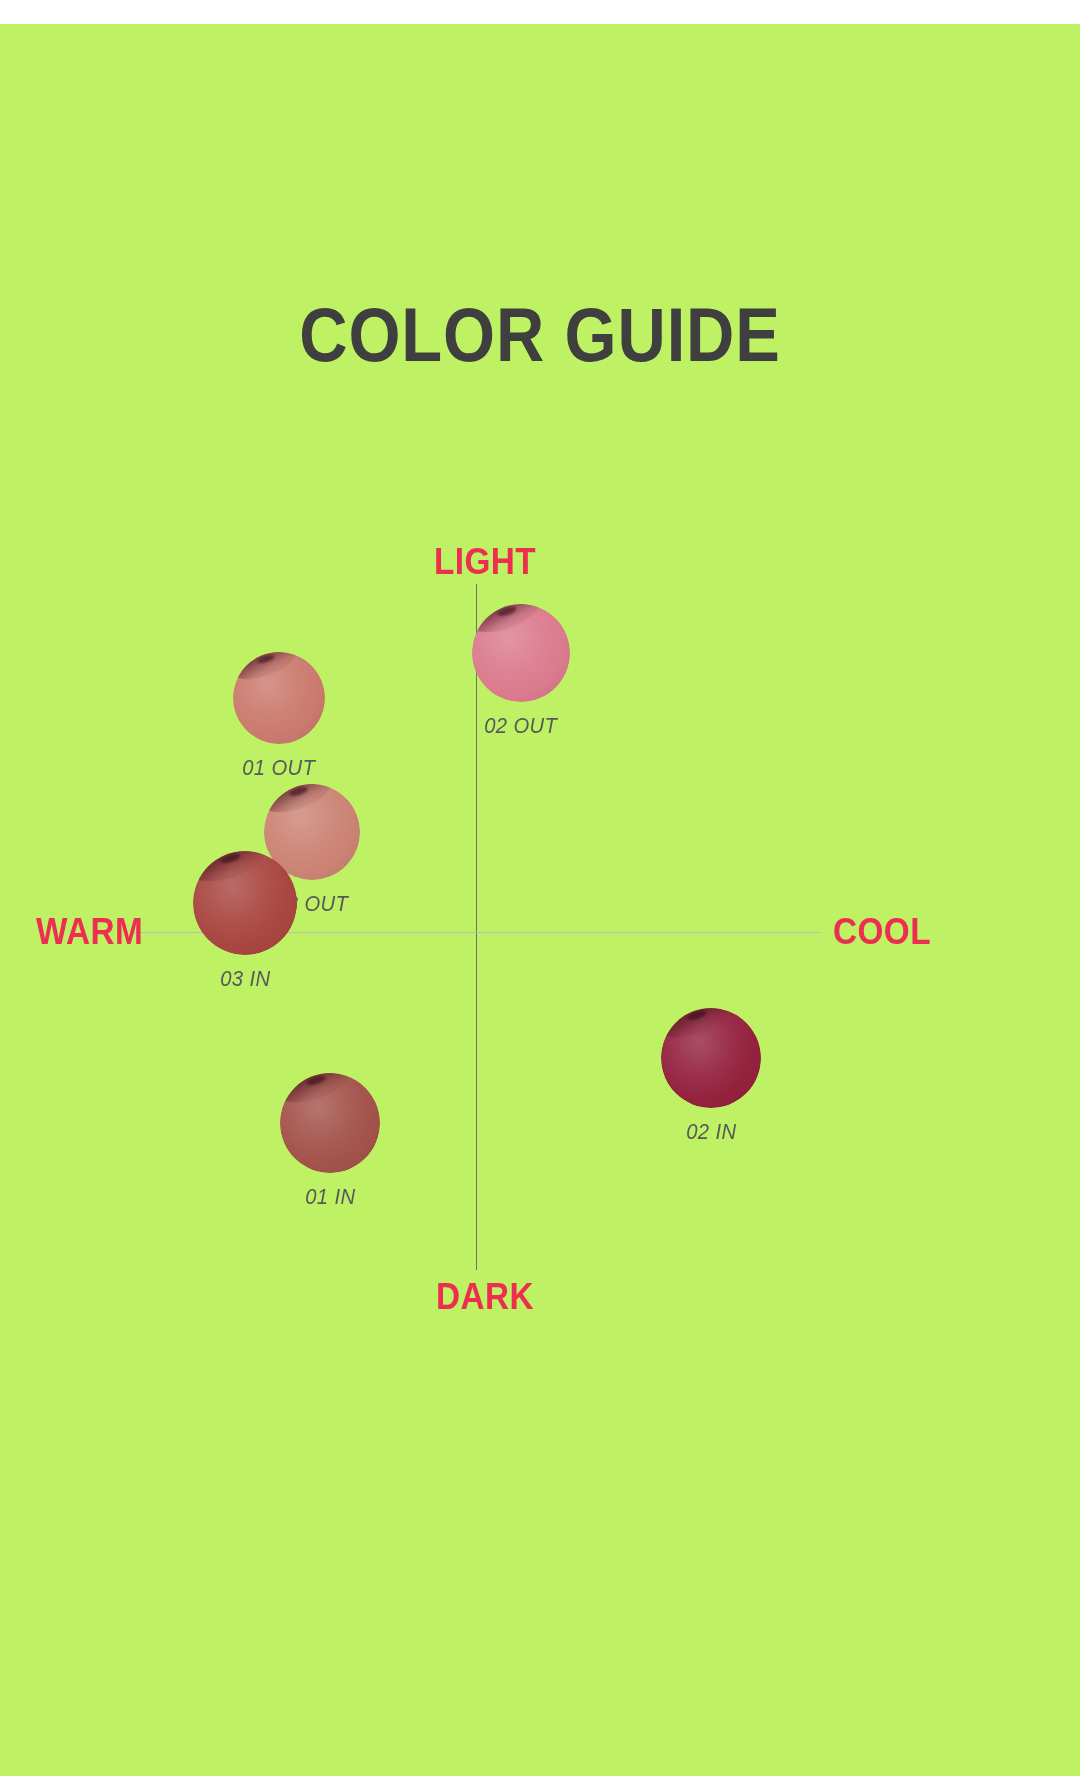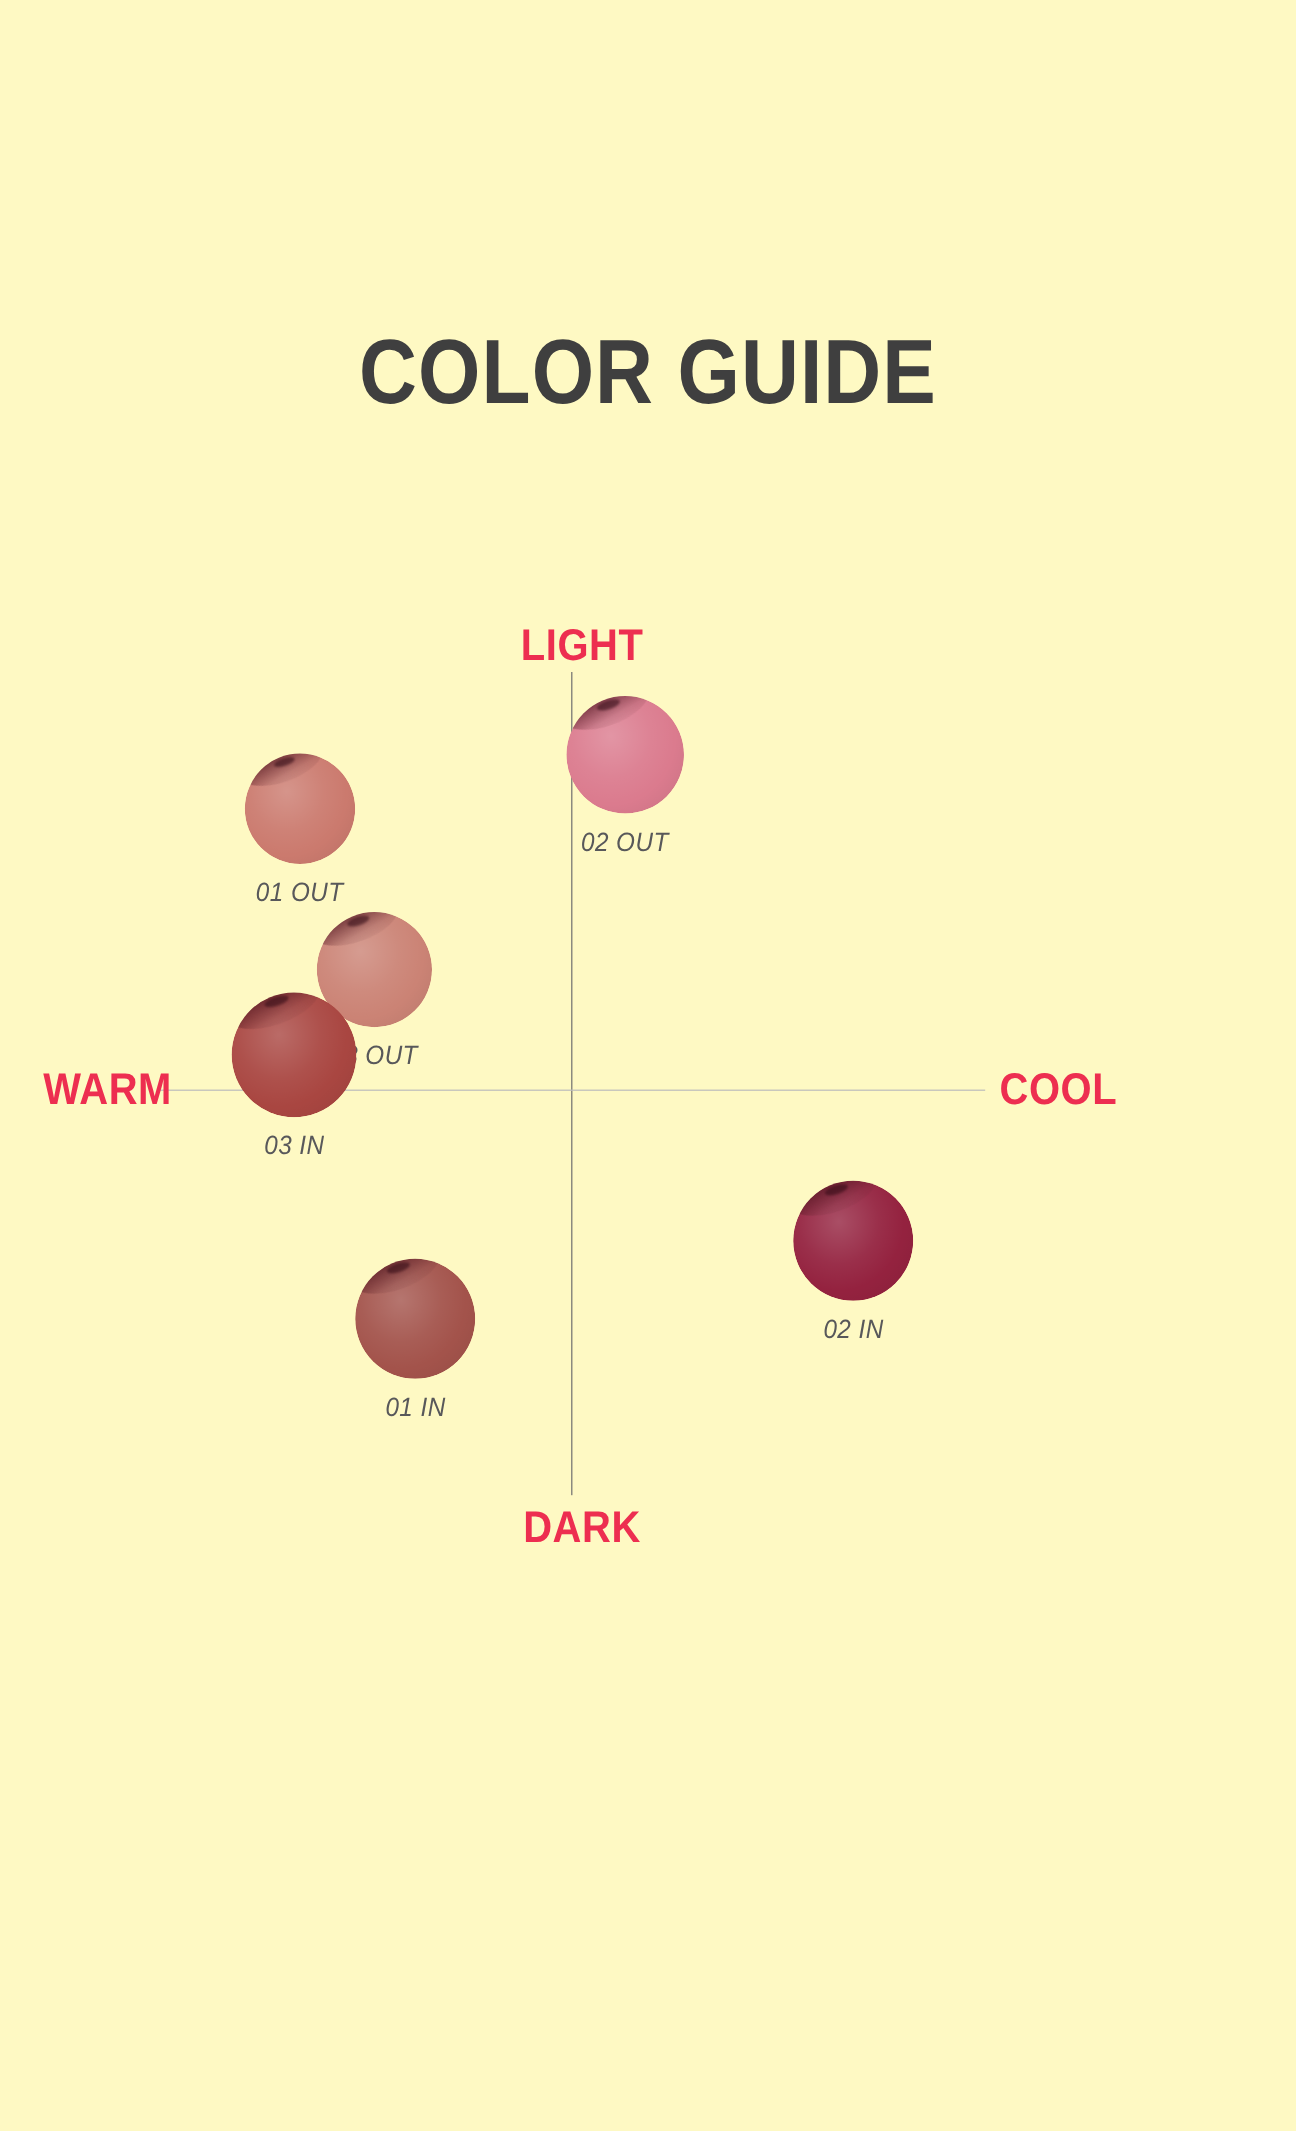--- a/index.html
+++ b/index.html
@@ -13,21 +13,22 @@
     height: 1776px;
     position: relative;
     overflow: hidden;
     font-family: "Liberation Sans", sans-serif;
     -webkit-font-smoothing: antialiased;
   }
 
   #chart-root {
     position: absolute;
     inset: 0;
-    background: #fef9c3;
+    background: #bef264;
+    margin-top: 24px;
   }
 
   
   .page-title {
     position: absolute;
     left: 0;
     right: 0;
     top: 268px;
     text-align: center;
     font-family: "Liberation Sans Narrow", "Liberation Sans", sans-serif;
@@ -156,21 +157,21 @@
 
   <div class="axis-v"></div>
   <div class="axis-h"></div>
 
   <div class="pole pole-light">LIGHT</div>
   <div class="pole pole-dark">DARK</div>
   <div class="pole pole-warm">WARM</div>
   <div class="pole pole-cool">COOL</div>
 
   <div id="swatch-layer">
-      <div class="swatch-group" style="left: 204px; top: 628px; width: 92px;">
+      <div class="swatch-group" style="left: 233px; top: 628px; width: 92px;">
         <div class="swatch" style="width: 92px; height: 92px;">
           <div class="body" style="background: rgb(203, 122, 110);"></div>
           <div class="shade"></div>
           <div class="rim"></div>
           <div class="nick"></div>
         </div>
         <div class="swatch-label">01 OUT</div>
       </div>
       <div class="swatch-group" style="left: 472px; top: 580px; width: 98px;">
         <div class="swatch" style="width: 98px; height: 98px;">
@@ -192,21 +193,21 @@
       </div>
       <div class="swatch-group" style="left: 193px; top: 827px; width: 104px;">
         <div class="swatch" style="width: 104px; height: 104px;">
           <div class="body" style="background: rgb(169, 70, 65);"></div>
           <div class="shade"></div>
           <div class="rim"></div>
           <div class="nick"></div>
         </div>
         <div class="swatch-label">03 IN</div>
       </div>
-      <div class="swatch-group" style="left: 296px; top: 1049px; width: 100px;">
+      <div class="swatch-group" style="left: 280px; top: 1049px; width: 100px;">
         <div class="swatch" style="width: 100px; height: 100px;">
           <div class="body" style="background: rgb(163, 83, 75);"></div>
           <div class="shade"></div>
           <div class="rim"></div>
           <div class="nick"></div>
         </div>
         <div class="swatch-label">01 IN</div>
       </div>
       <div class="swatch-group" style="left: 661px; top: 984px; width: 100px;">
         <div class="swatch" style="width: 100px; height: 100px;">

